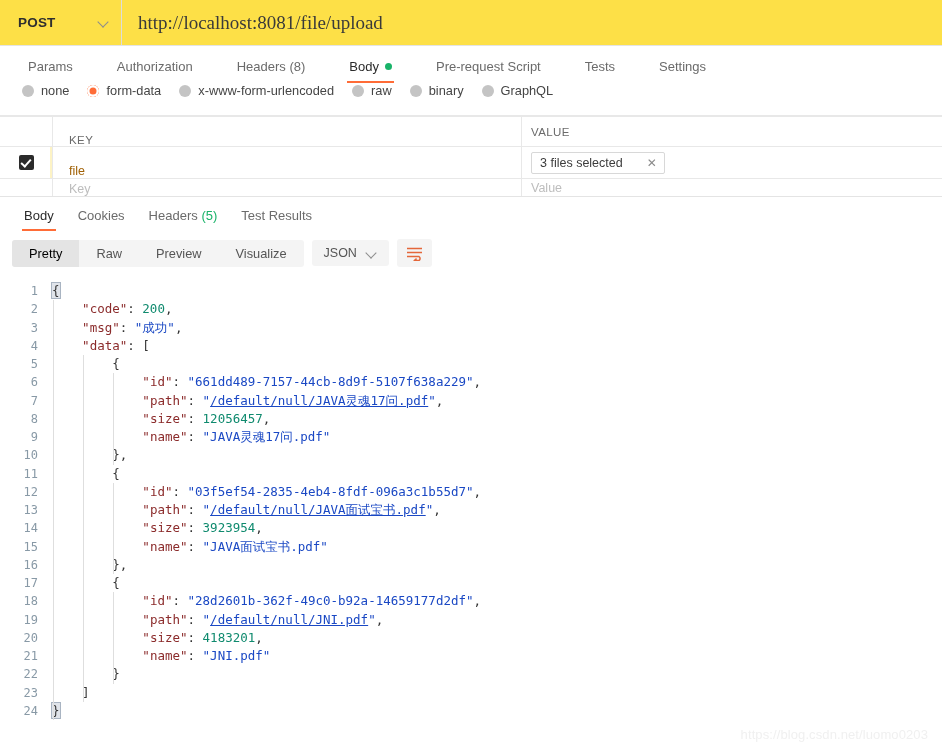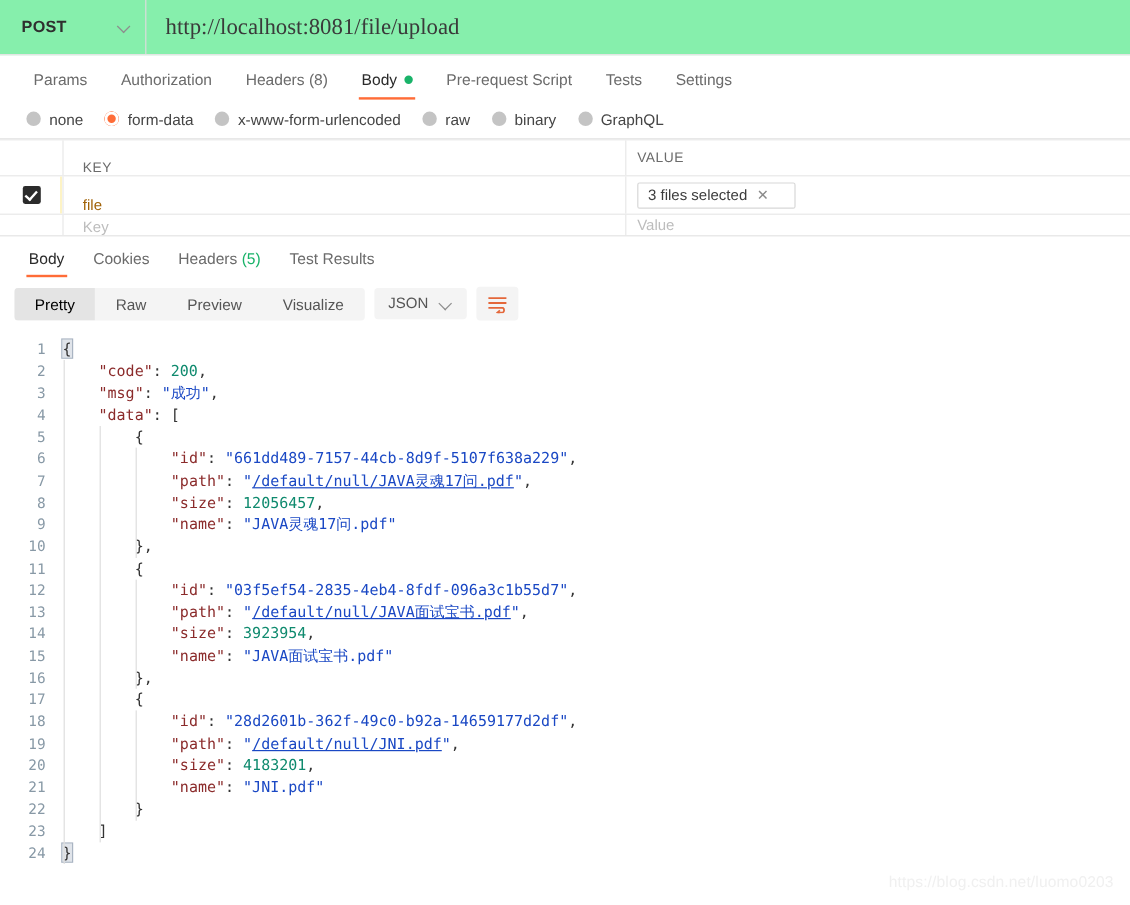--- a/index.html
+++ b/index.html
@@ -14,21 +14,21 @@
     color: #2c2c2c;
     overflow: hidden;
     position: relative;
   }
 
   
   #url-bar {
     display: flex;
     align-items: stretch;
     height: 45px;
-    background: #86efac;
+    background: #fde047;
     border-bottom: 1px solid #e4e4e4;
   }
   #method-select {
     width: 122px;
     display: flex;
     align-items: center;
     justify-content: space-between;
     padding: 0 12px 0 18px;
     box-sizing: border-box;
     border-right: 1px solid #dcdcdc;
@@ -65,21 +65,21 @@
     cursor: text;
     font-family: Liberation Serif, serif;
   }
 
   
   #req-tabs {
     display: flex;
     align-items: flex-end;
     height: 37px;
     padding-left: 14px;
-    gap: 0;
+    gap: 16px;
   }
   .rtab {
     position: relative;
     font-size: 13px;
     color: #6b6b6b;
     padding: 0 14px 9px 14px;
     cursor: pointer;
     display: flex;
     align-items: center;
     gap: 6px;
@@ -96,21 +96,21 @@
   .dot-green {
     width: 7px; height: 7px;
     border-radius: 50%;
     background: #19b369;
     display: inline-block;
   }
 
   
   #body-types {
     display: flex;
-    align-items: center;
+    align-items: flex-start;
     height: 32px;
     padding-left: 22px;
     gap: 18px;
     border-bottom: 1px solid #e8e8e8;
   }
   .radio-opt {
     display: flex;
     align-items: center;
     gap: 7px;
     font-size: 12.8px;
@@ -187,25 +187,25 @@
     left: 4.5px; top: 2px;
     width: 4px; height: 8px;
     border-right: 2px solid #fff;
     border-bottom: 2px solid #fff;
     transform: rotate(42deg);
   }
   #row-file .kv-check { box-shadow: inset -2px 0 0 #fdf3c5; }
   .files-chip {
     display: inline-flex;
     align-items: center;
-    gap: 8px;
+    gap: 24px;
     border: 1px solid #d8d8d8;
     border-radius: 2px;
     background: #fff;
-    padding: 3px 21px 3px 8px;
+    padding: 3px 7px 3px 8px;
     font-size: 12.5px;
     color: #3c3c3c;
     cursor: pointer;
   }
   .chip-x {
     font-size: 12px;
     color: #8a8a8a;
     line-height: 1;
     cursor: pointer;
   }

